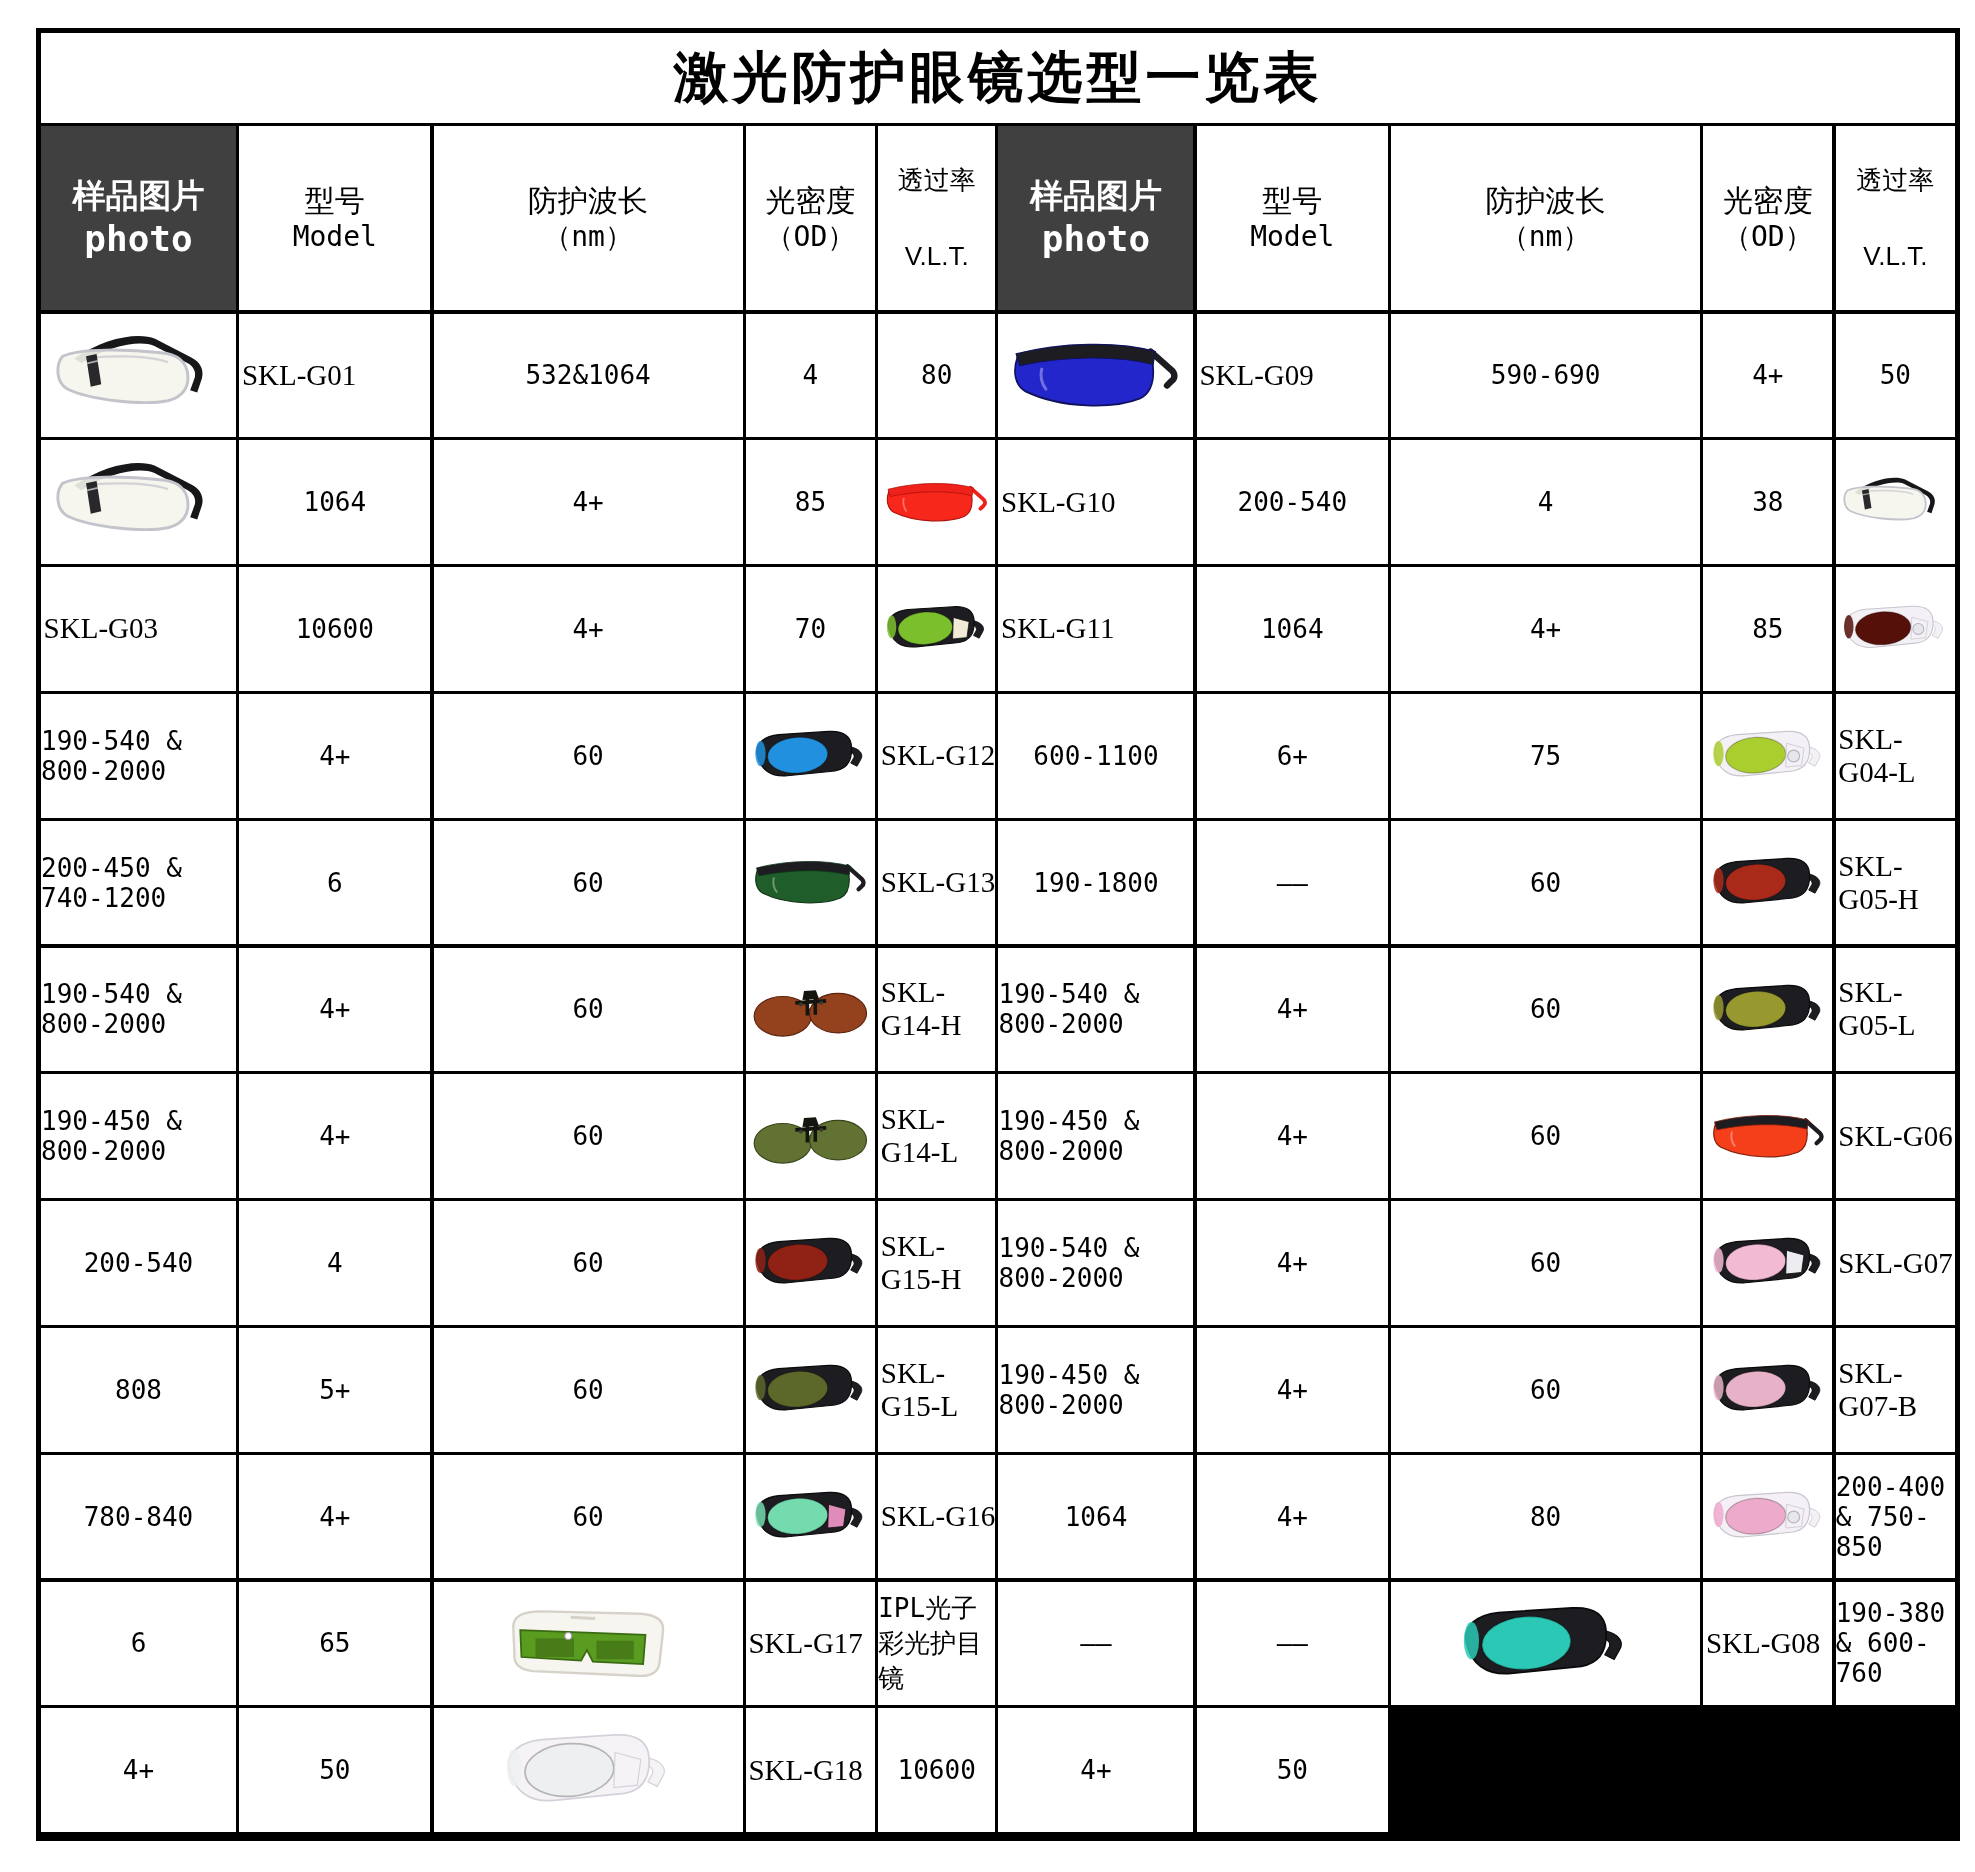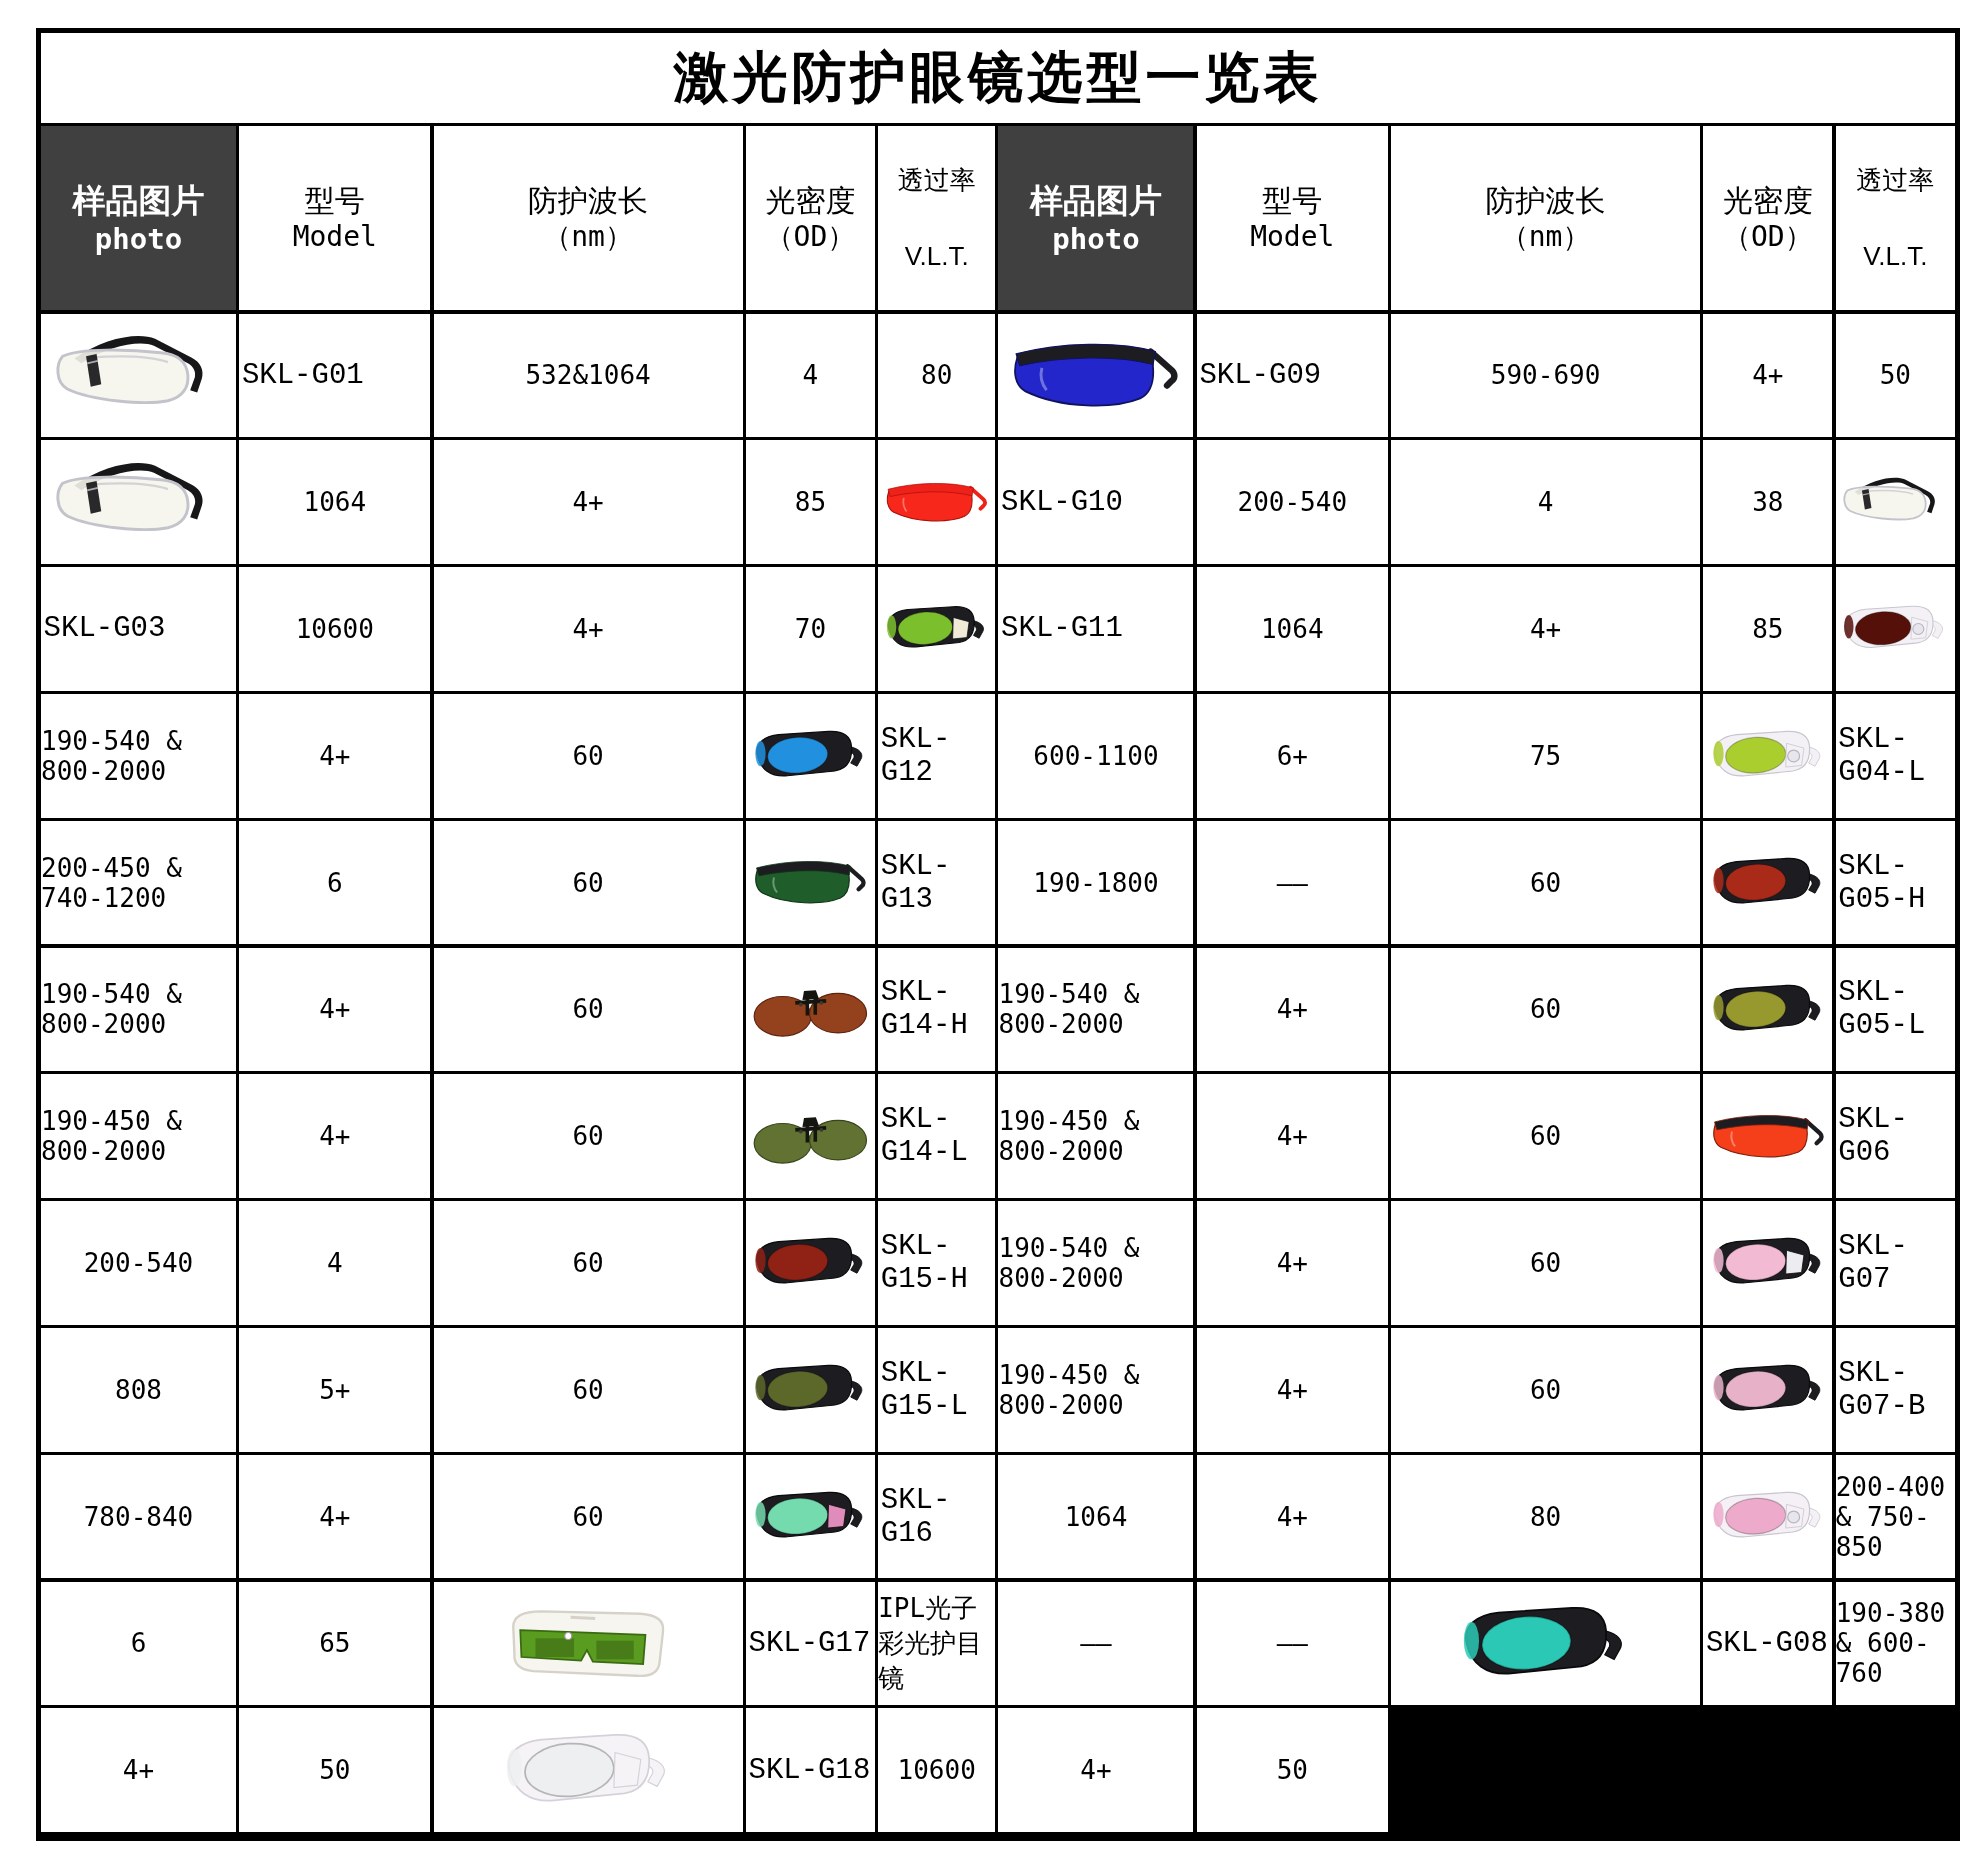--- a/index.html
+++ b/index.html
@@ -10,24 +10,24 @@
        background:#000;display:grid;gap:3.3px;
        grid-template-columns:195px 191px 309px 129px 117px 195px 191px 309px 129px minmax(112px,1fr);
        grid-template-rows:90px 184px repeat(12,1fr);}
   .cell{background:#fff;display:flex;align-items:center;justify-content:center;
         overflow:hidden;}
   .title-cell{grid-column:1/-1;font-family:"Liberation Serif","DejaVu Serif",serif;
         font-weight:700;font-size:55px;letter-spacing:4px;}
   .hcell{flex-direction:column;line-height:1.22;font-size:30px;text-align:center;}
   .hcell .en{font-size:28px;font-family:"DejaVu Sans Mono",monospace;}
   .hphoto{background:#404040;color:#fff;font-weight:700;font-size:33px;line-height:1.25;}
-  .hphoto .en{font-size:29px;}
+  .hphoto .en{font-size:36px;}
   .vlt-h{font-size:26px;line-height:1.18;gap:46px;}
   .model-cell{justify-content:flex-start;padding-left:2.6px;
-        font-family:Liberation Mono, monospace;font-size:29px;}
+        font-family:Liberation Serif, serif;font-size:29px;}
   .data-cell{font-family:"DejaVu Sans Mono",monospace;font-size:26px;}
   .photo-cell svg{width:92%;height:90%;}
 </style>
 </head>
 <body>
 
 <div class="page">
   <div class="tbl" id="tbl">
 
     <div class="cell title-cell">激光防护眼镜选型一览表</div>

